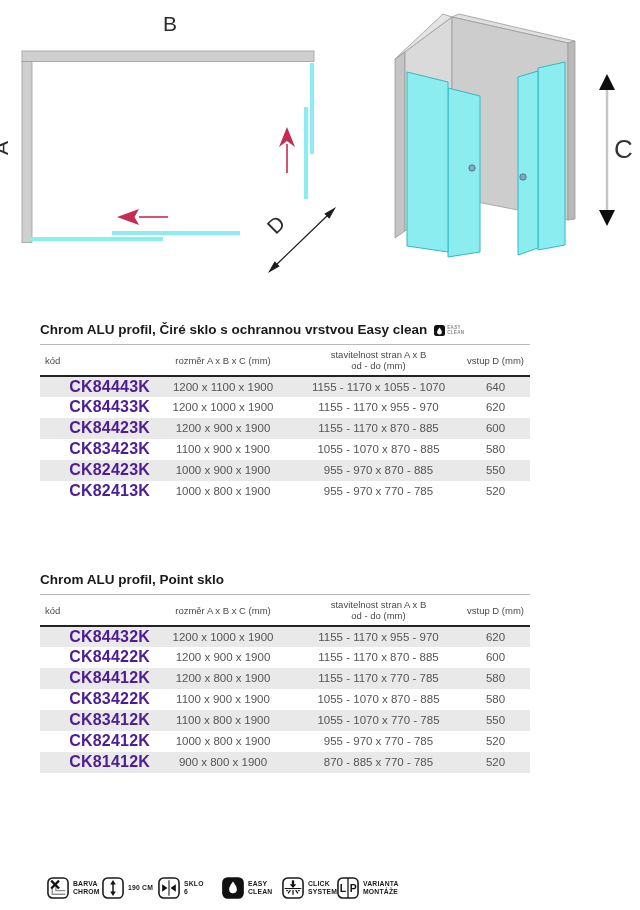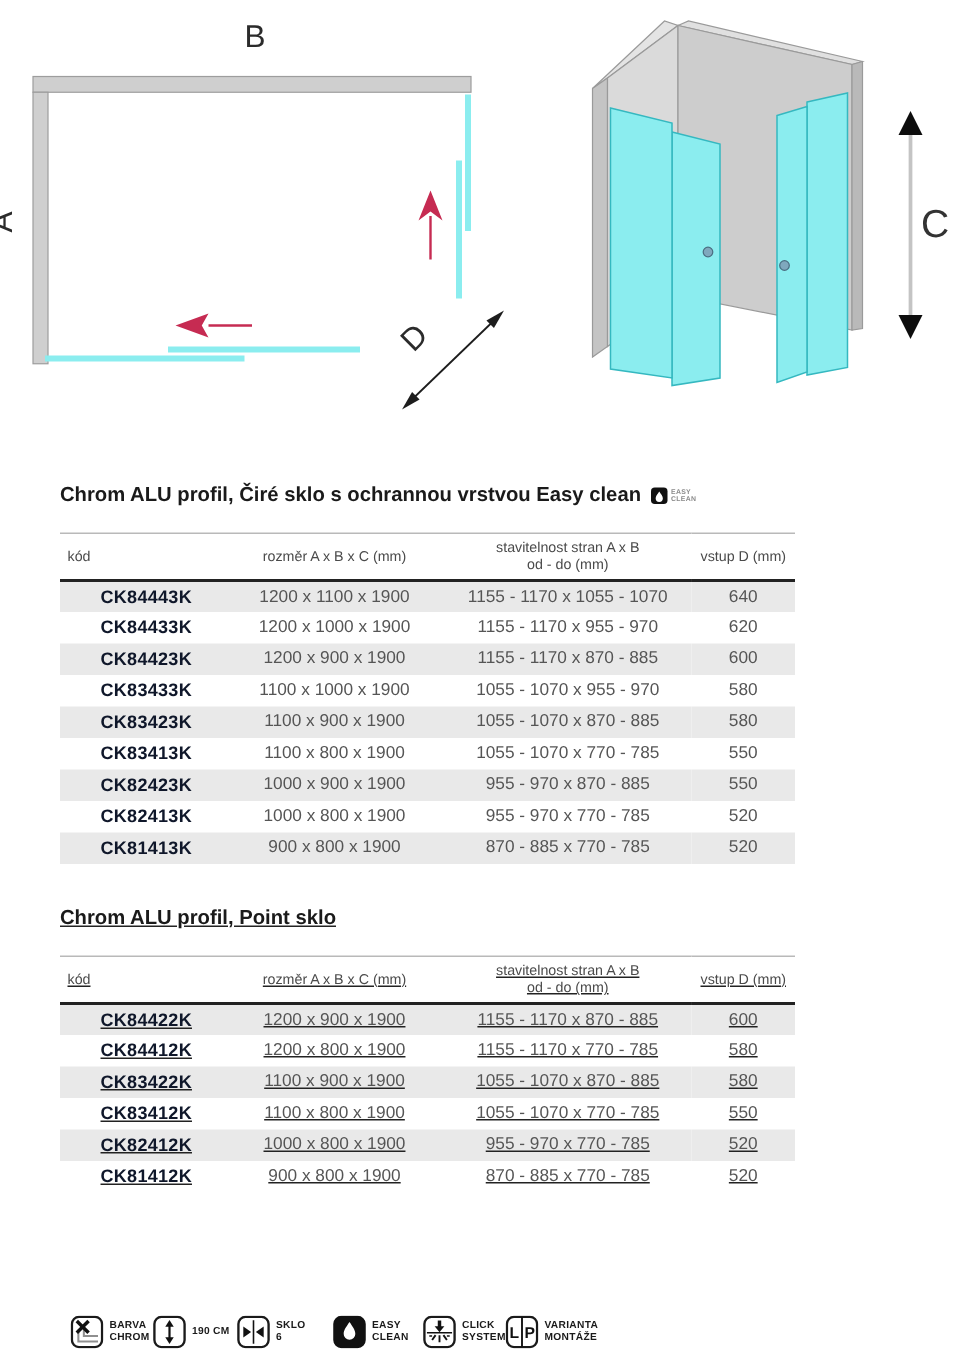--- a/index.html
+++ b/index.html
@@ -6,29 +6,29 @@
   .page{position:relative;width:640px;height:910px;background:#ffffff;overflow:hidden;
         font-family:"Liberation Sans",sans-serif;color:#222;}
   svg text{font-family:"Liberation Sans",sans-serif;}
 
   
   .tbl{position:absolute;left:40px;width:490px;}
   .tbl-title{font-size:13.5px;font-weight:700;color:#1a1a1a;display:flex;gap:4px;line-height:16px;}
   .badge{display:inline-flex;align-items:center;gap:2px;margin-left:3px;}
   .badge-box{width:11px;height:11px;background:#111;border-radius:2.5px;display:inline-block;}
   .badge-txt{font-size:4.6px;line-height:1.15;color:#8a8a8a;font-weight:700;letter-spacing:.2px;}
-  table{border-collapse:collapse;table-layout:fixed;width:490px;margin-top:17px;}
+  table{border-collapse:collapse;table-layout:fixed;width:490px;margin-top:6px;}
   col.c-code{width:110px;} col.c-size{width:146px;} col.c-range{width:165px;} col.c-entry{width:69px;}
   thead tr{border-top:1px solid #b9b9b9;border-bottom:2px solid #222;}
   th{font-weight:400;font-size:9.5px;color:#4a4a4a;padding:4px 0 3px 0;line-height:1.2;text-align:center;vertical-align:middle;}
   th.code{text-align:left;padding-left:5px;}
   tbody tr{height:21px;}
   tbody tr:nth-child(odd){background:#e9e9e9;}
   td{font-size:11.5px;color:#555;text-align:center;padding:0;vertical-align:middle;}
-  td.code{text-align:center;padding-left:5px;font-weight:700;color:#0f172a;font-size:12px;letter-spacing:.2px;}
+  td.code{text-align:right;padding-left:5px;font-weight:700;color:#4c1d95;font-size:16px;letter-spacing:.2px;}
 
   
   .ficon{position:absolute;top:877px;display:flex;align-items:center;gap:4px;}
   .ficon-label{font-size:6.8px;font-weight:700;line-height:1.25;color:#1a1a1a;letter-spacing:.2px;white-space:pre;}
 </style>
 </head>
 <body>
 
 <div class="page">
 
@@ -132,80 +132,68 @@
           <td>1155 - 1170 x 955 - 970</td>
           <td>620</td>
         </tr>
           <tr>
           <td class="code">CK84423K</td>
           <td>1200 x 900 x 1900</td>
           <td>1155 - 1170 x 870 - 885</td>
           <td>600</td>
         </tr>
           <tr>
-          <td class="code">CK83433K</td>
-          <td>1100 x 1000 x 1900</td>
-          <td>1055 - 1070 x 955 - 970</td>
-          <td>580</td>
-        </tr>
-          <tr>
           <td class="code">CK83423K</td>
           <td>1100 x 900 x 1900</td>
           <td>1055 - 1070 x 870 - 885</td>
           <td>580</td>
         </tr>
           <tr>
-          <td class="code">CK83413K</td>
-          <td>1100 x 800 x 1900</td>
-          <td>1055 - 1070 x 770 - 785</td>
-          <td>550</td>
-        </tr>
-          <tr>
           <td class="code">CK82423K</td>
           <td>1000 x 900 x 1900</td>
           <td>955 - 970 x 870 - 885</td>
           <td>550</td>
         </tr>
           <tr>
           <td class="code">CK82413K</td>
           <td>1000 x 800 x 1900</td>
           <td>955 - 970 x 770 - 785</td>
           <td>520</td>
         </tr>
-          <tr>
-          <td class="code">CK81413K</td>
-          <td>900 x 800 x 1900</td>
-          <td>870 - 885 x 770 - 785</td>
-          <td>520</td>
-        </tr>
         </tbody>
     </table>
   </section>
 
-  <section class="tbl" style="top:604px;text-decoration:underline;">
+  <section class="tbl" style="top:572px;">
     <div class="tbl-title">
       <span>Chrom ALU profil, Point sklo</span>
     </div>
     <table>
       <colgroup>
           <col class="c-code">
           <col class="c-size">
           <col class="c-range">
           <col class="c-entry">
         </colgroup>
       <thead>
         <tr>
           <th class="code">kód</th>
           <th>rozměr A x B x C (mm)</th>
           <th><span>stavitelnost stran A x B</span><br><span>od - do (mm)</span></th>
           <th>vstup D (mm)</th>
         </tr>
       </thead>
       <tbody>
           <tr>
+          <td class="code">CK84432K</td>
+          <td>1200 x 1000 x 1900</td>
+          <td>1155 - 1170 x 955 - 970</td>
+          <td>620</td>
+        </tr>
+          <tr>
           <td class="code">CK84422K</td>
           <td>1200 x 900 x 1900</td>
           <td>1155 - 1170 x 870 - 885</td>
           <td>600</td>
         </tr>
           <tr>
           <td class="code">CK84412K</td>
           <td>1200 x 800 x 1900</td>
           <td>1155 - 1170 x 770 - 785</td>
           <td>580</td>

